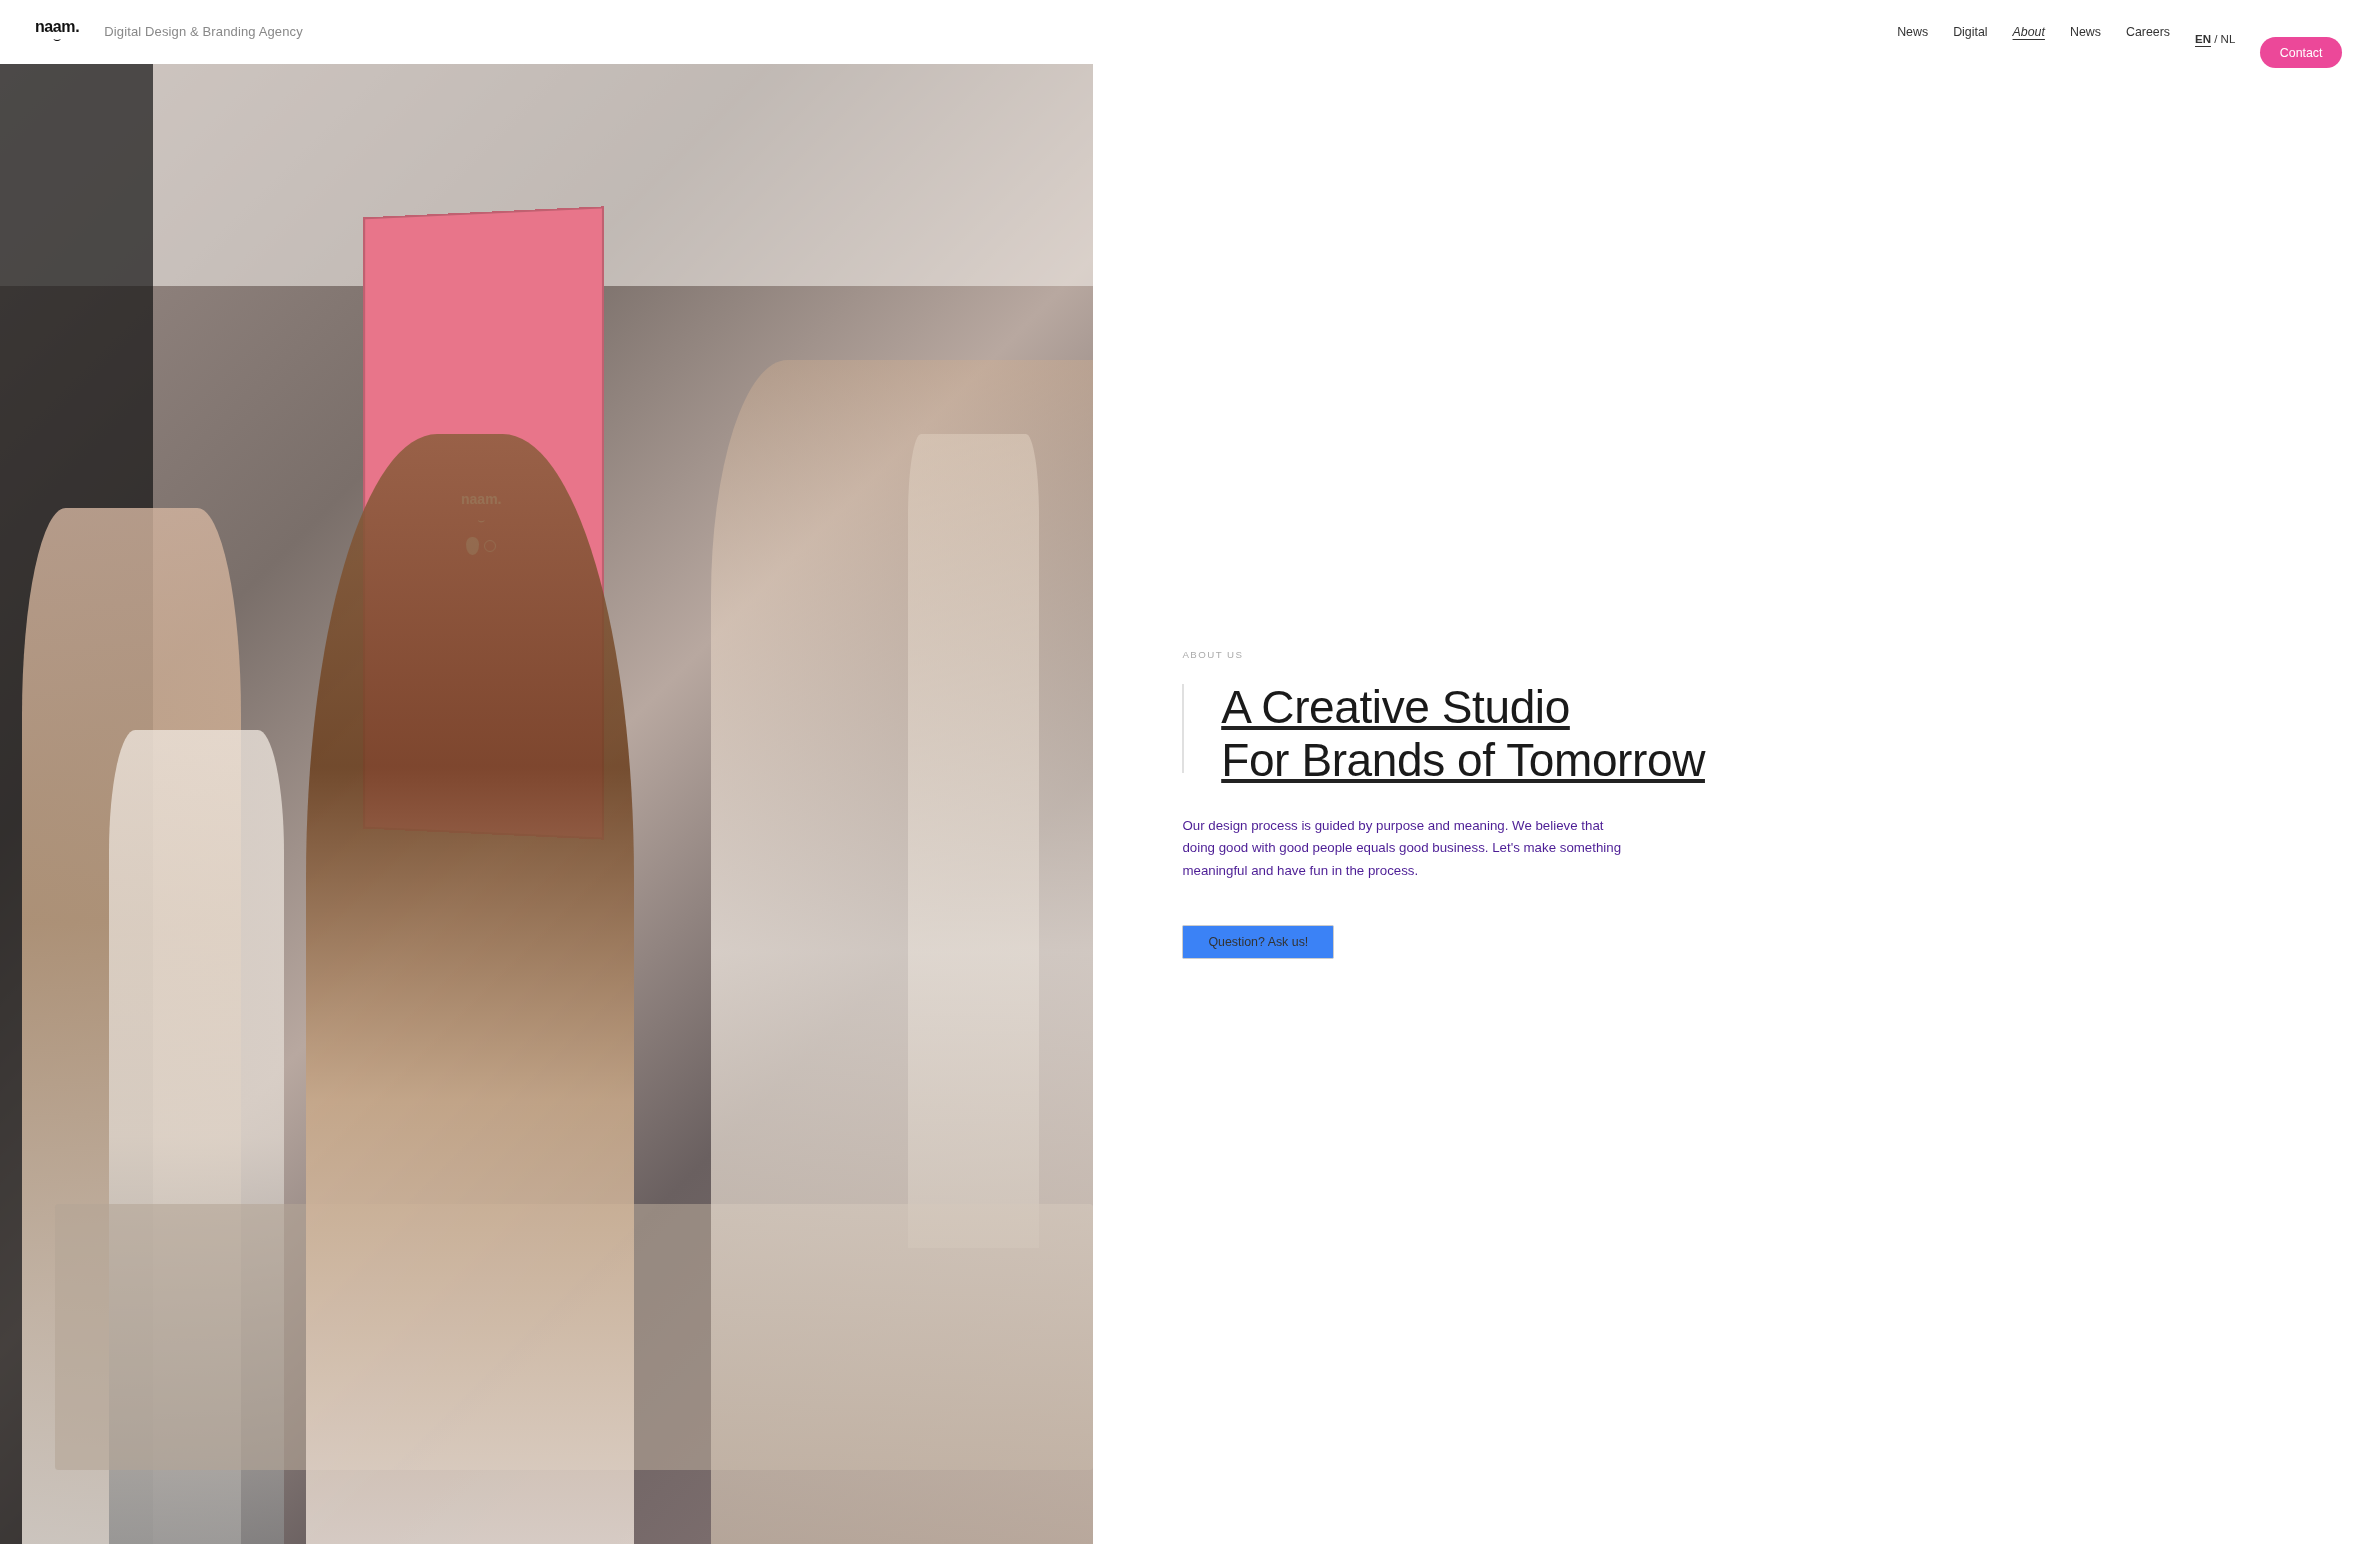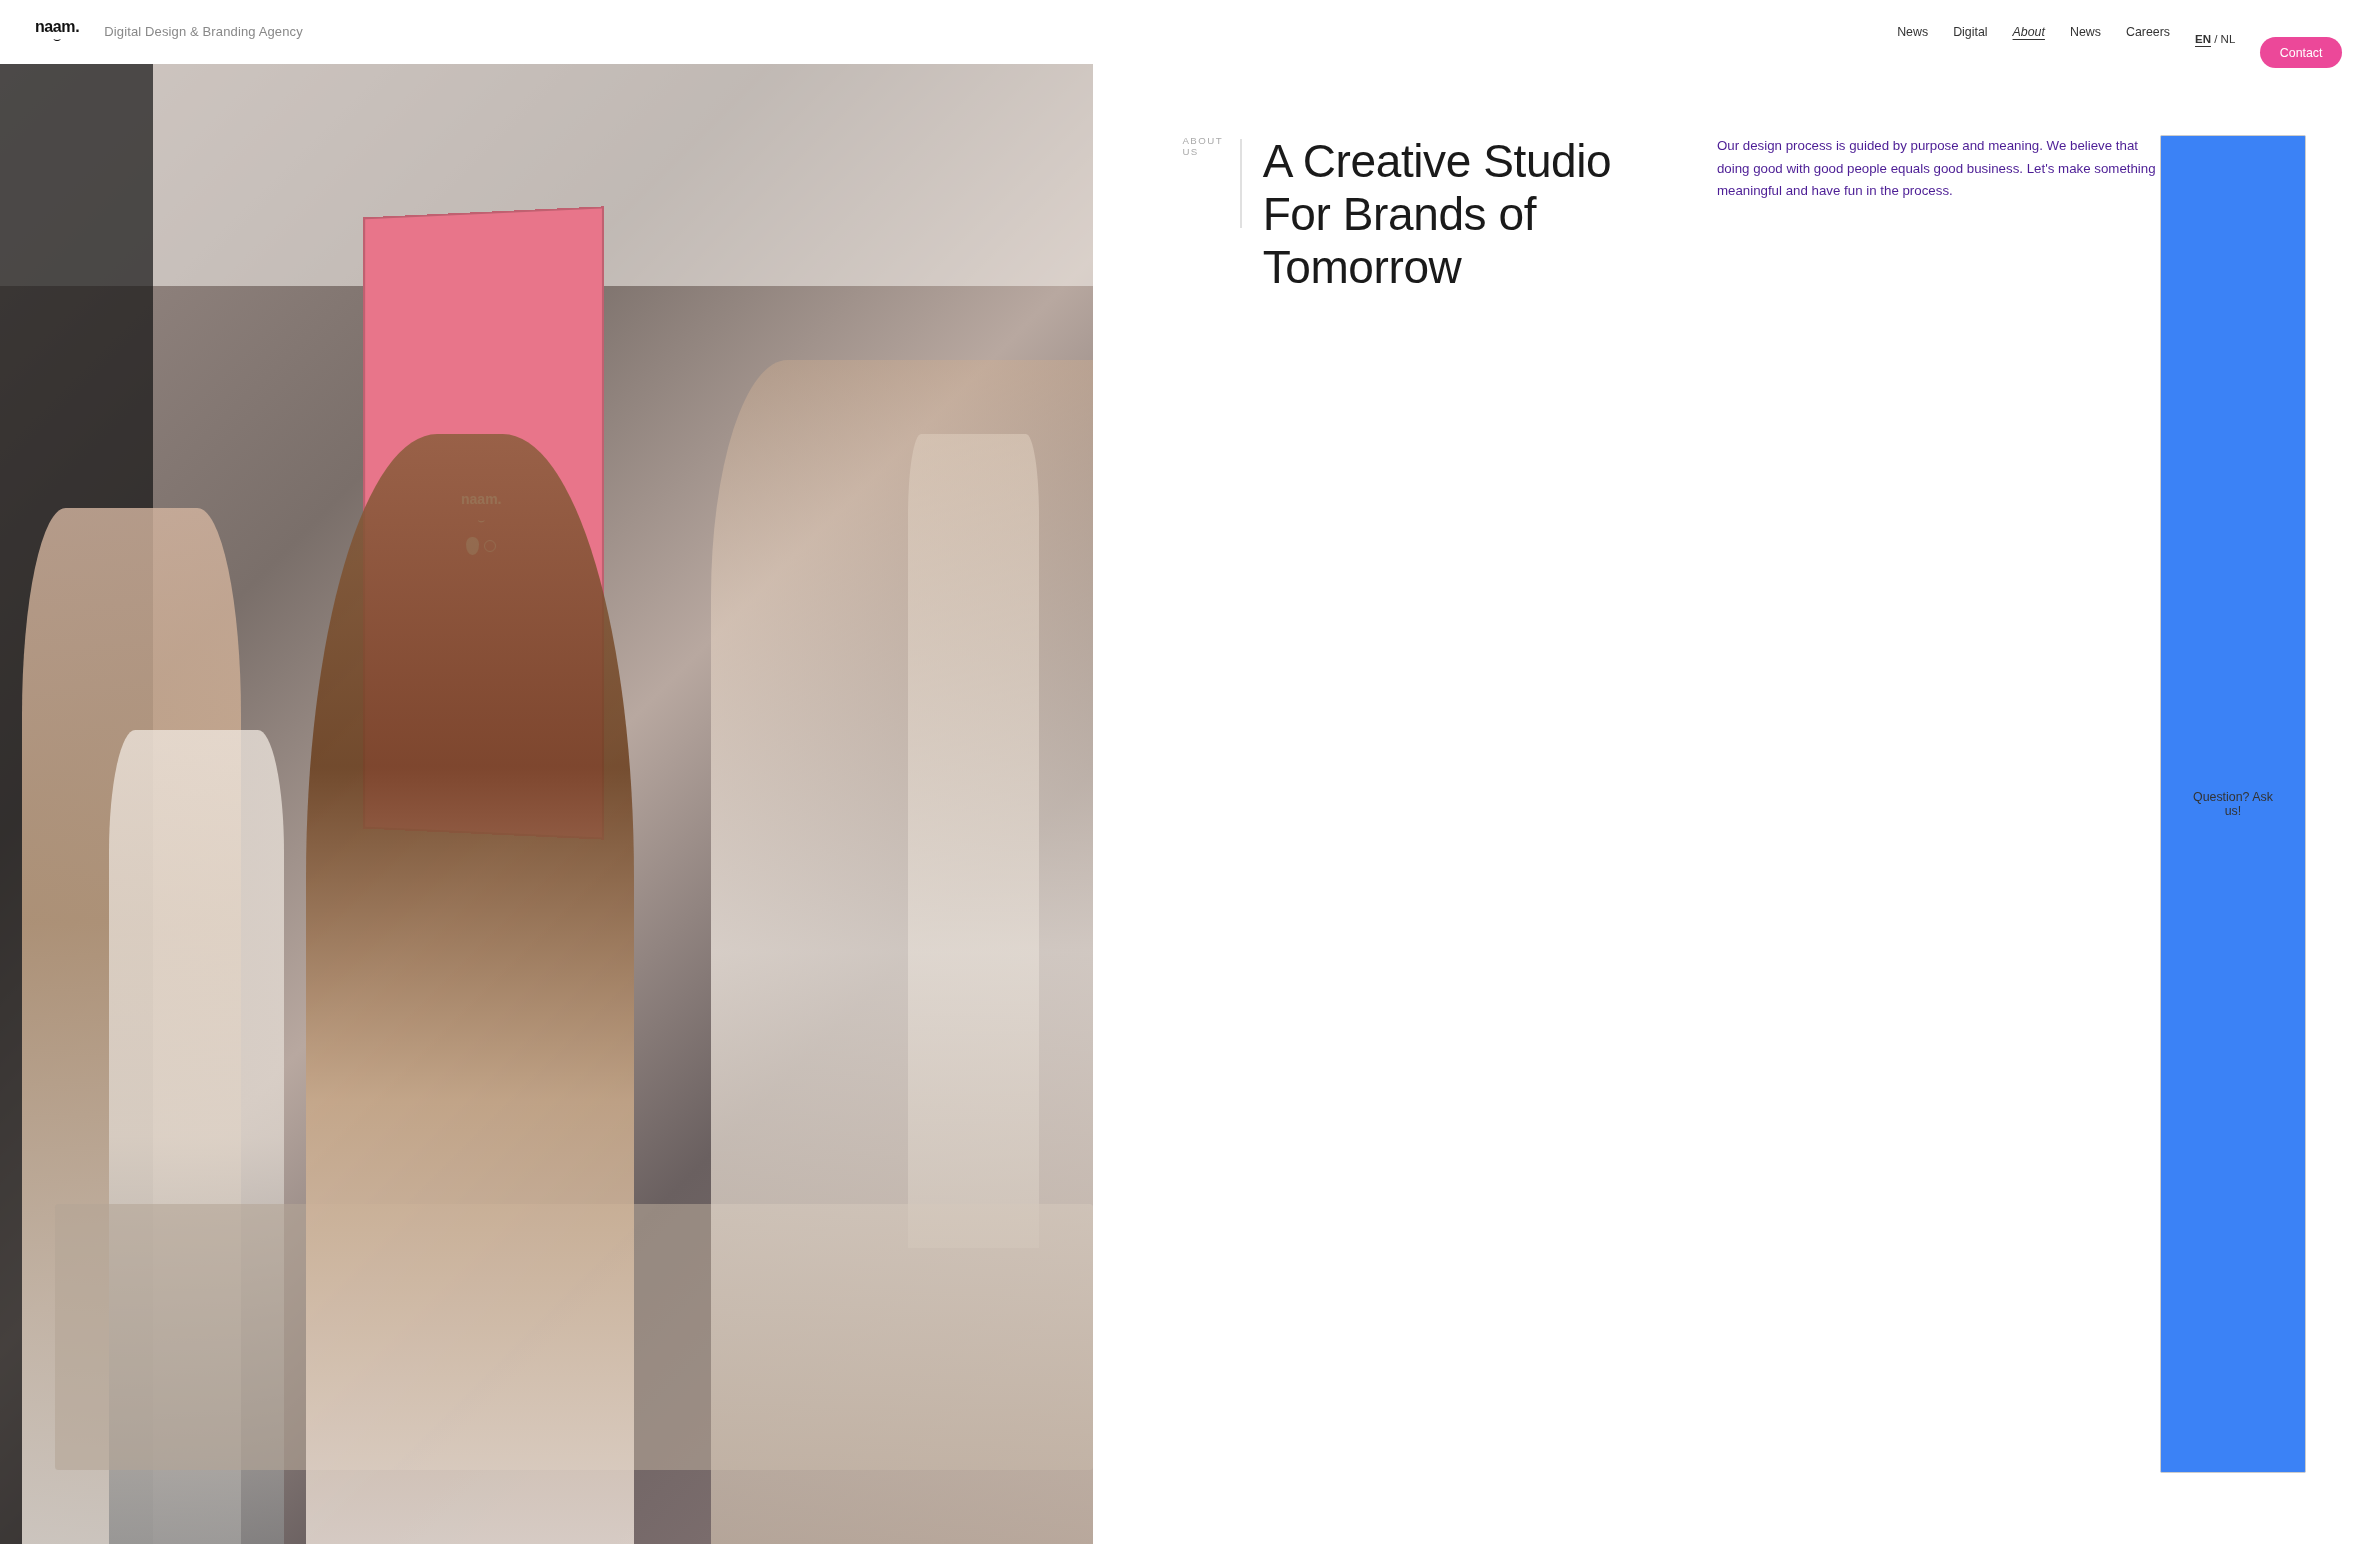--- a/index.html
+++ b/index.html
@@ -268,38 +268,39 @@
       background: linear-gradient(180deg, #d4b09080 0%, #f0e8e0 50%, #c8b8a8 100%);
       border-radius: 20% 0 0 0;
       opacity: 0.75;
     }
 
     
     .hero-content-side {
       width: 54%;
       padding: 71px 71px 71px 89px;
       display: flex;
-      flex-direction: row;
+      flex-direction: column;
       justify-content: center;
       background: #fff;
     }
 
     .section-tag {
       font-size: 9.7px;
       letter-spacing: 0.15em;
       color: #aaa;
       text-transform: uppercase;
       margin-bottom: 21px;
     }
 
     .about-divider-container {
       display: flex;
       align-items: flex-start;
-      gap: 21px;
+      gap: 37px;
       margin-bottom: 28px;
+      text-decoration: underline;
     }
 
     .vertical-divider {
       width: 1.8px;
       height: 89px;
       background: #e0e0e0;
       flex-shrink: 0;
       margin-top: 3.5px;
     }
 

